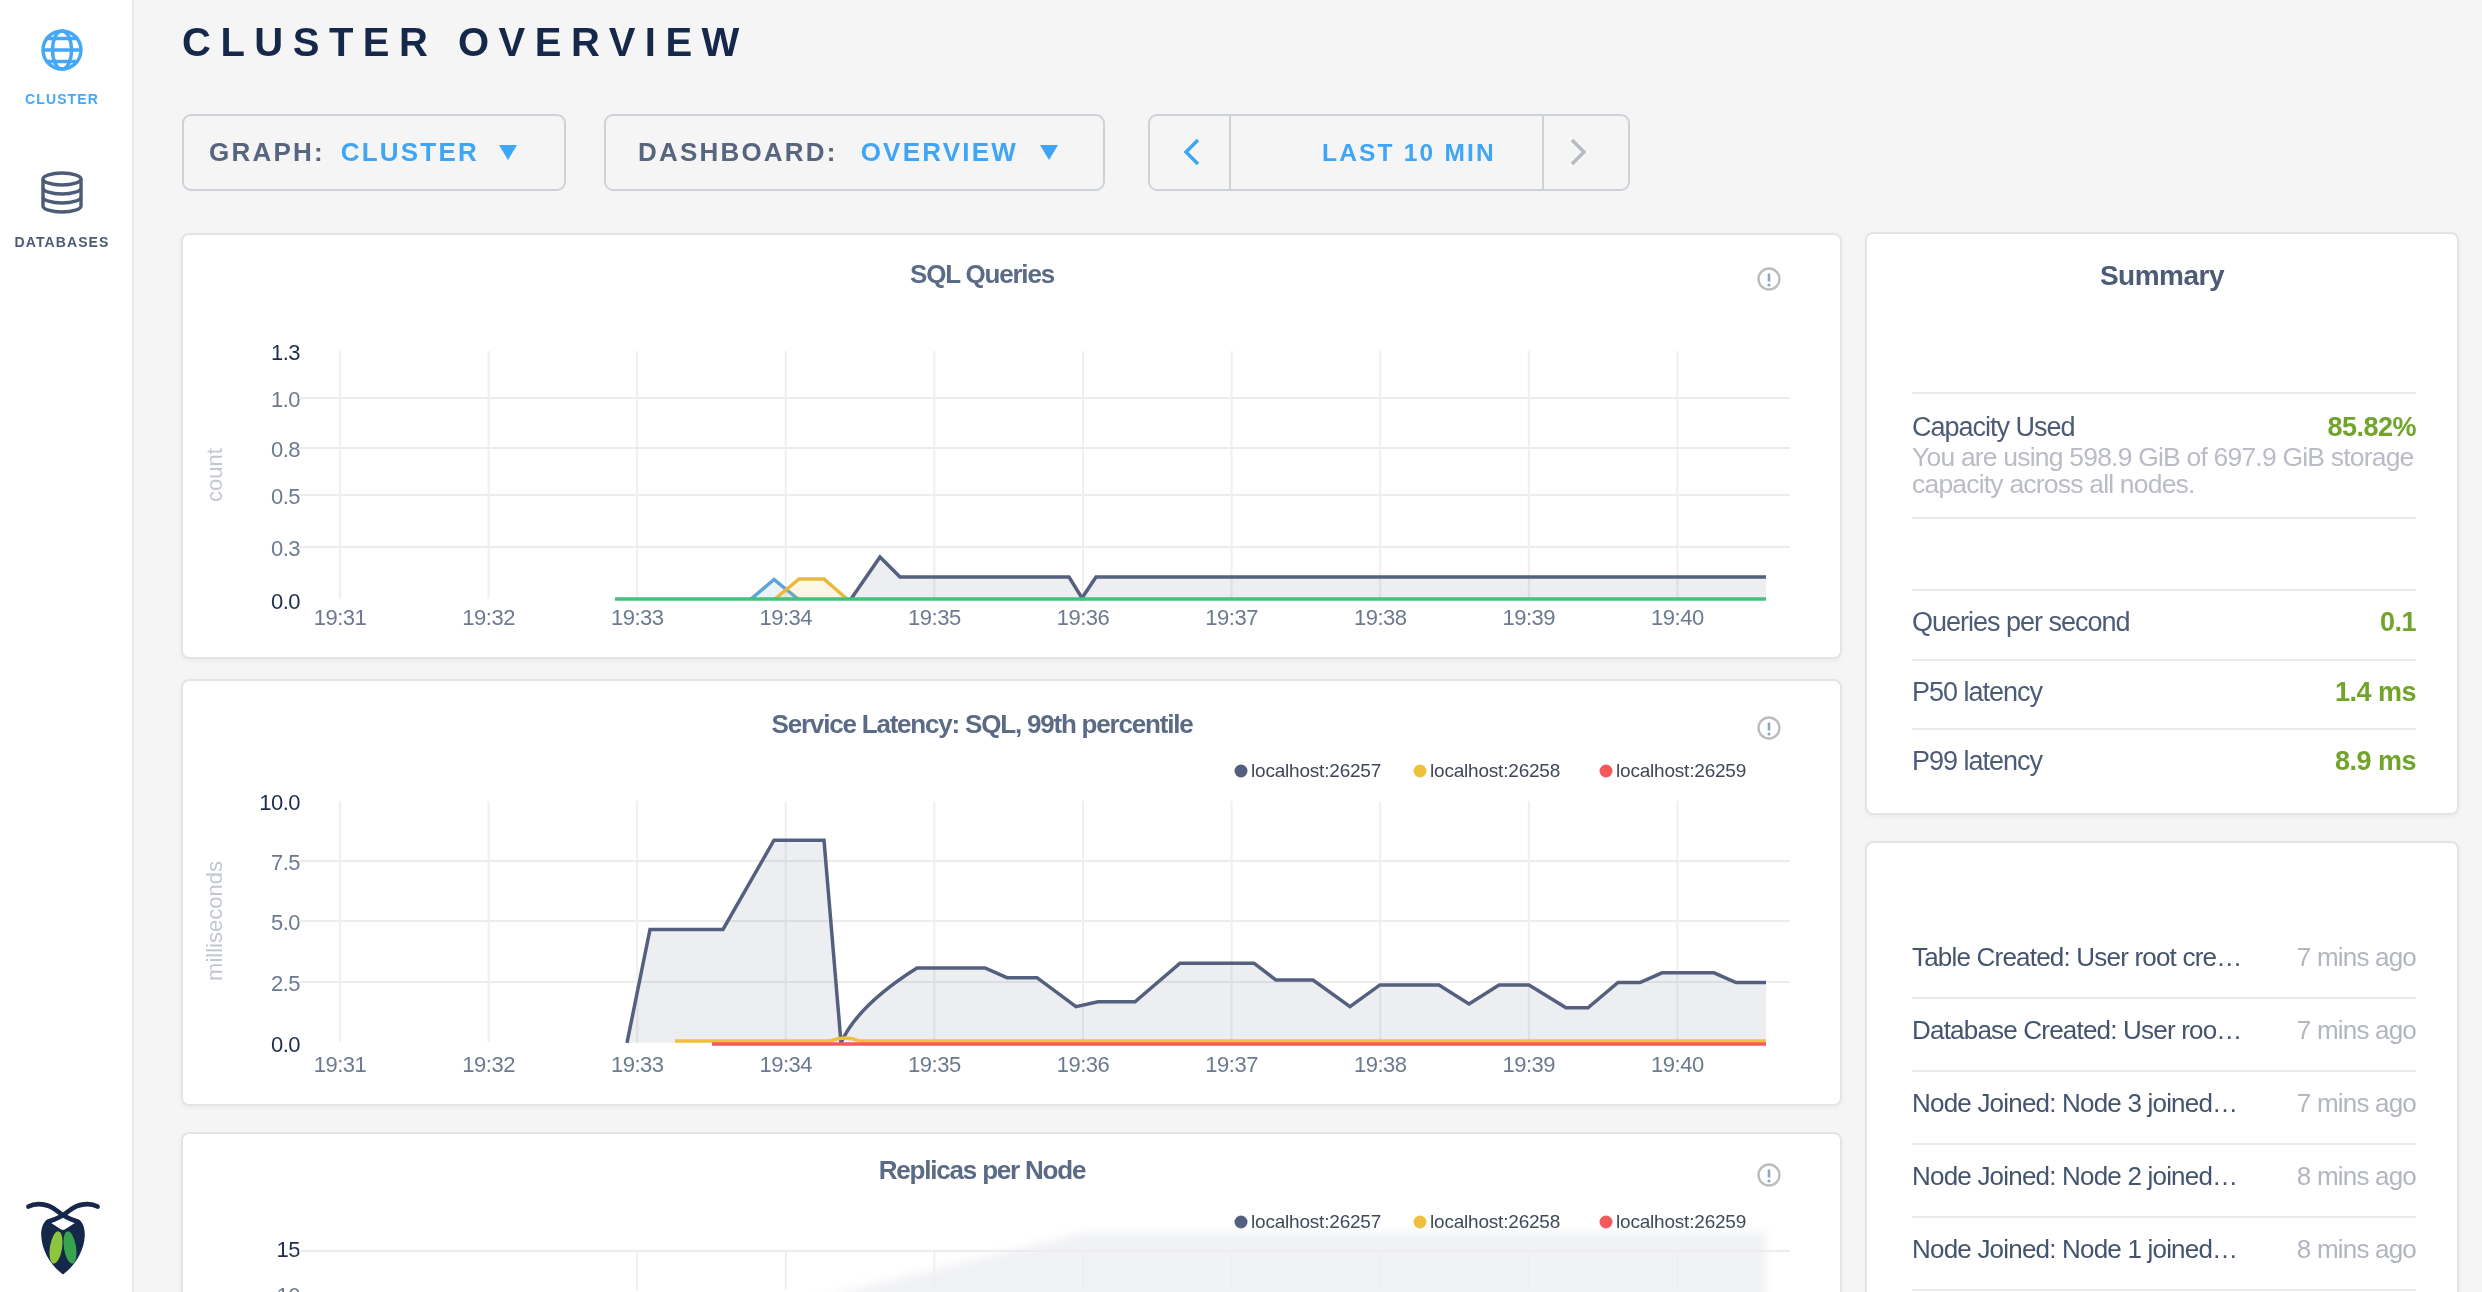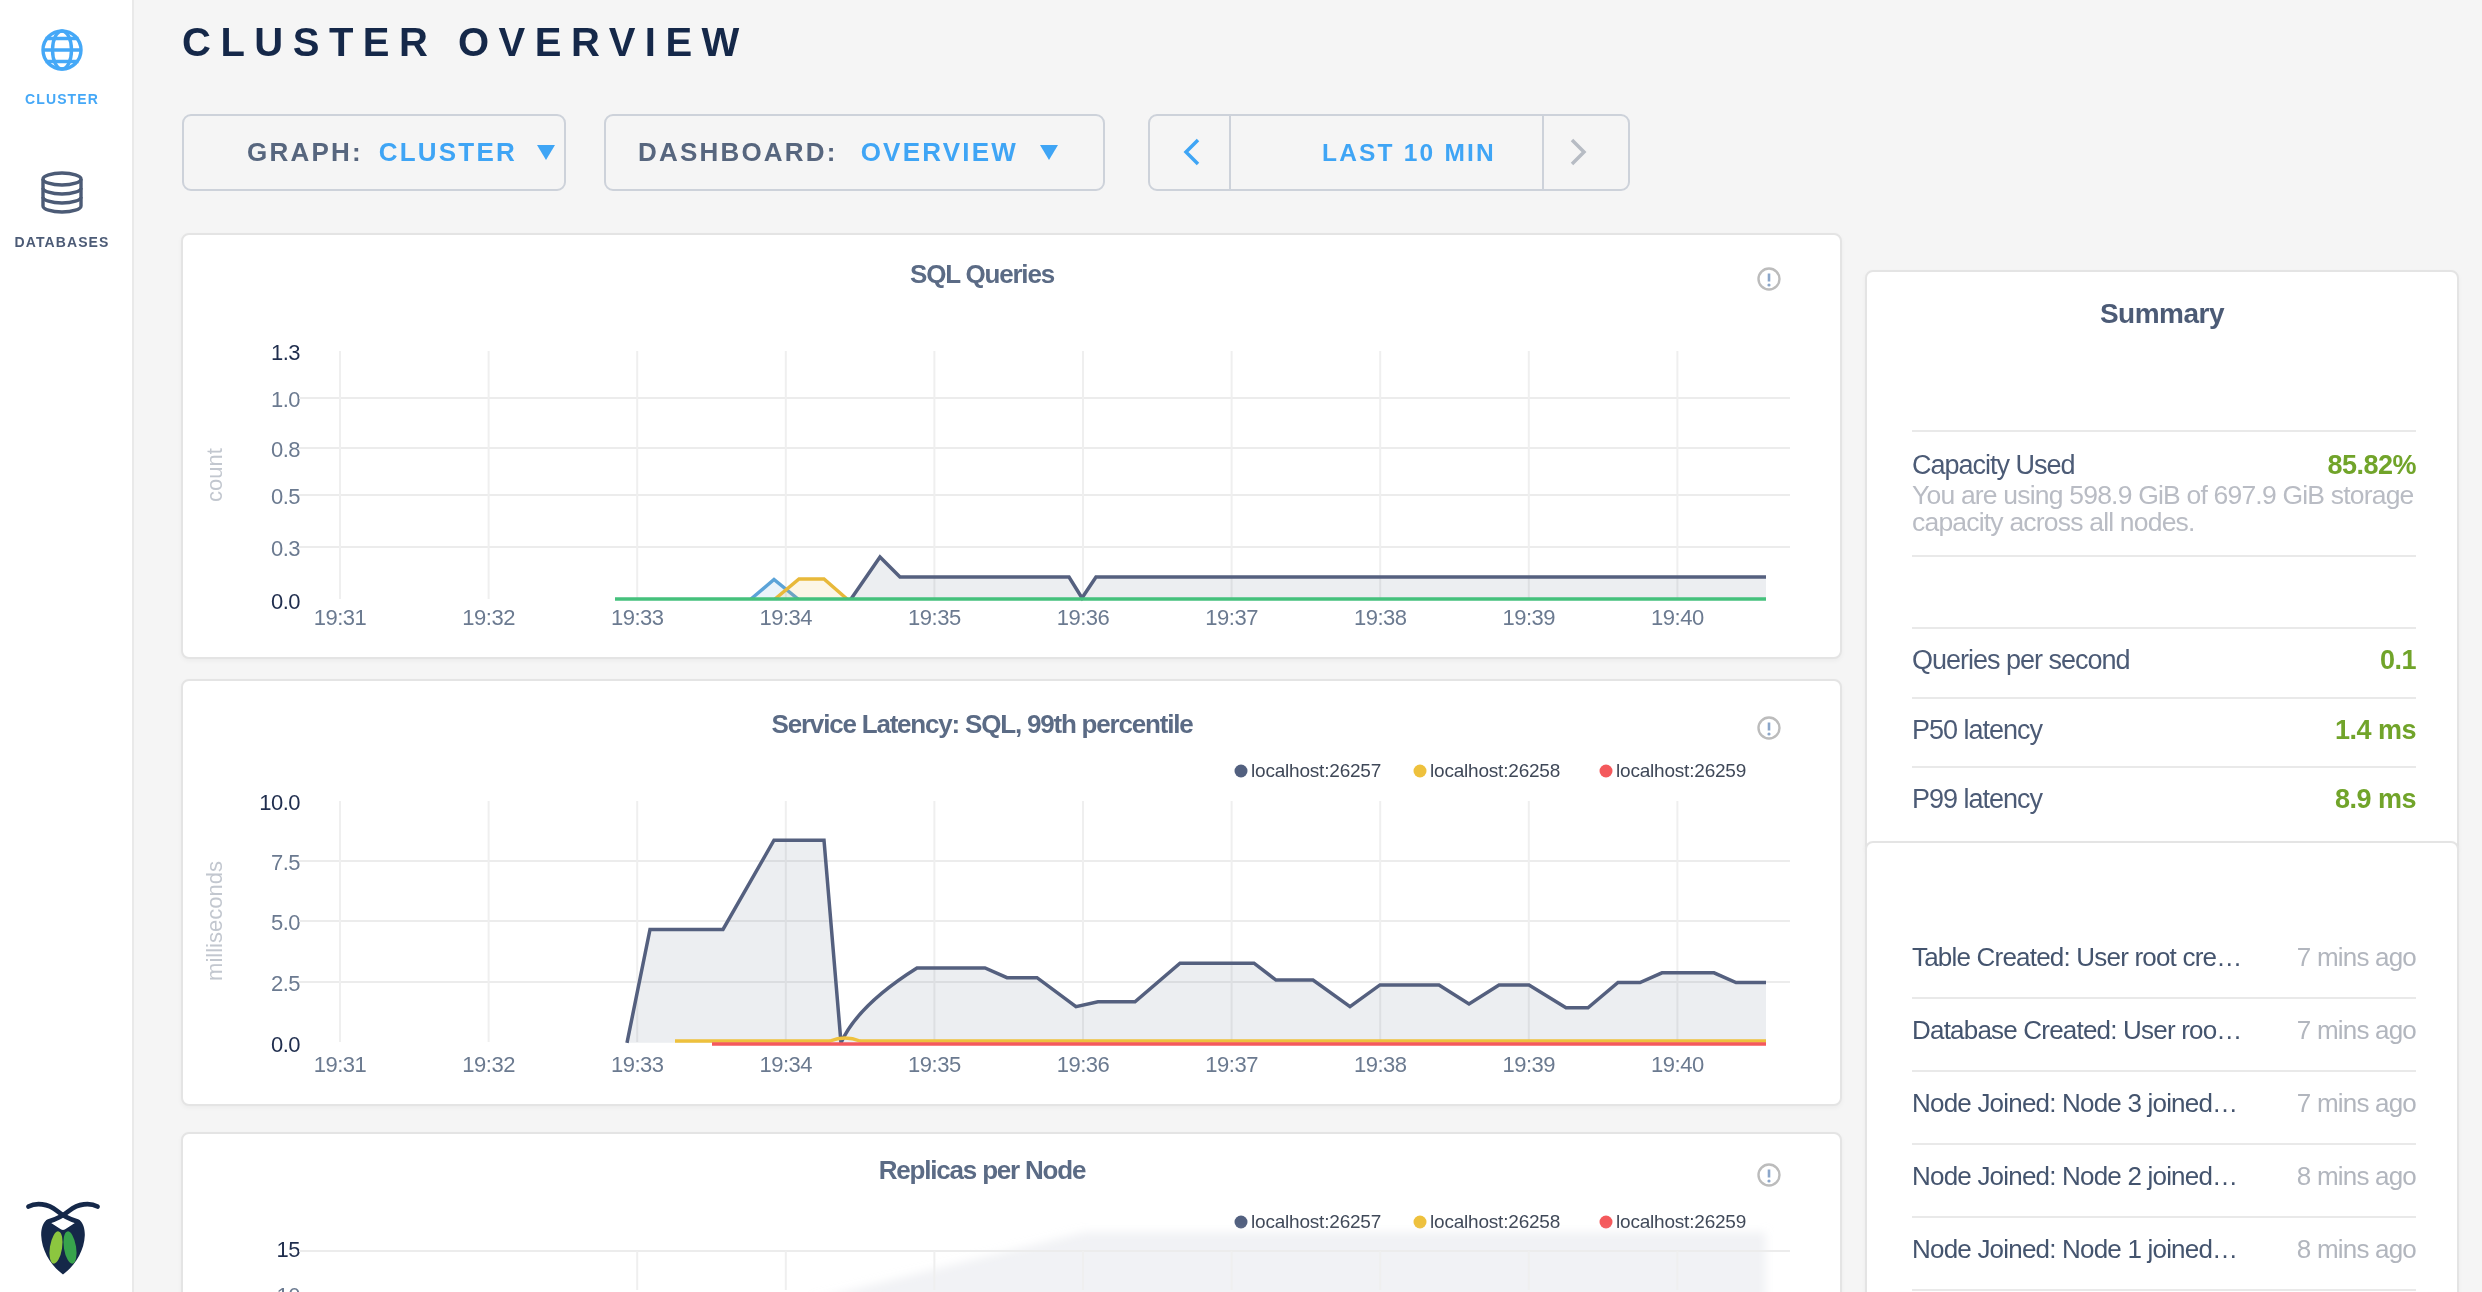--- a/index.html
+++ b/index.html
@@ -26,21 +26,21 @@
 </head>
 <body>
 <div id="sidebar">
   <div class="navlabel" style="top:91px; color:#45a8f7;">CLUSTER</div>
   <div class="navlabel" style="top:234px; color:#4c5b76;">DATABASES</div>
 </div>
 
 <div id="pagetitle">CLUSTER OVERVIEW</div>
 
 <div class="btn" style="left:182px; width:384px;">
-    <div class="btnrow" style="padding-left:54px;justify-content:center;">
+    <div class="btnrow" style="padding-left:25px;">
       <span class="btxt">GRAPH:</span>
       <span style="width:16px;"></span>
       <span class="btxt blue">CLUSTER</span>
       <span style="width:20px;"></span>
       <span class="tri"></span>
     </div>
   </div>
 <div class="btn" style="left:604px; width:501px;">
     <div class="btnrow" style="padding-left:32px;align-items:center;">
       <span class="btxt">DASHBOARD:</span>
@@ -49,21 +49,21 @@
       <span style="width:22px;"></span>
       <span class="tri"></span>
     </div>
   </div>
 <div class="btn" style="left:1148px; width:482px;"></div>
 
 <div class="card" style="left:181px; top:233px; width:1661px; height:426px;"></div>
 <div class="card" style="left:181px; top:679px; width:1661px; height:427px;"></div>
 <div class="card" style="left:181px; top:1132px; width:1661px; height:220px;"></div>
 
-<div class="card" id="panel-summary" style="left:1865px; top:232px; width:594px; height:583px;margin-top:38px;">
+<div class="card" id="panel-summary" style="left:1865px; top:232px; width:594px; height:583px;">
   <div class="ptitle" style="top:26px;">Summary</div>
   <div class="divider" style="top:158px;"></div>
   <div class="row" style="top:178px;"><span class="srow-label">Capacity Used</span><span class="srow-val">85.82%</span></div>
   <div class="row" style="top:210px; font-size:26.5px; letter-spacing:-0.8px; color:#b9bcc4; line-height:27px;">You are using 598.9 GiB of 697.9 GiB storage capacity across all nodes.</div>
   <div class="divider" style="top:283px;"></div>
   <div class="divider" style="top:355px;"></div>
   <div class="row" style="top:373px;"><span class="srow-label">Queries per second</span><span class="srow-val">0.1</span></div>
   <div class="divider" style="top:425px;"></div>
   <div class="row" style="top:443px;"><span class="srow-label">P50 latency</span><span class="srow-val">1.4 ms</span></div>
   <div class="divider" style="top:494px;"></div>

